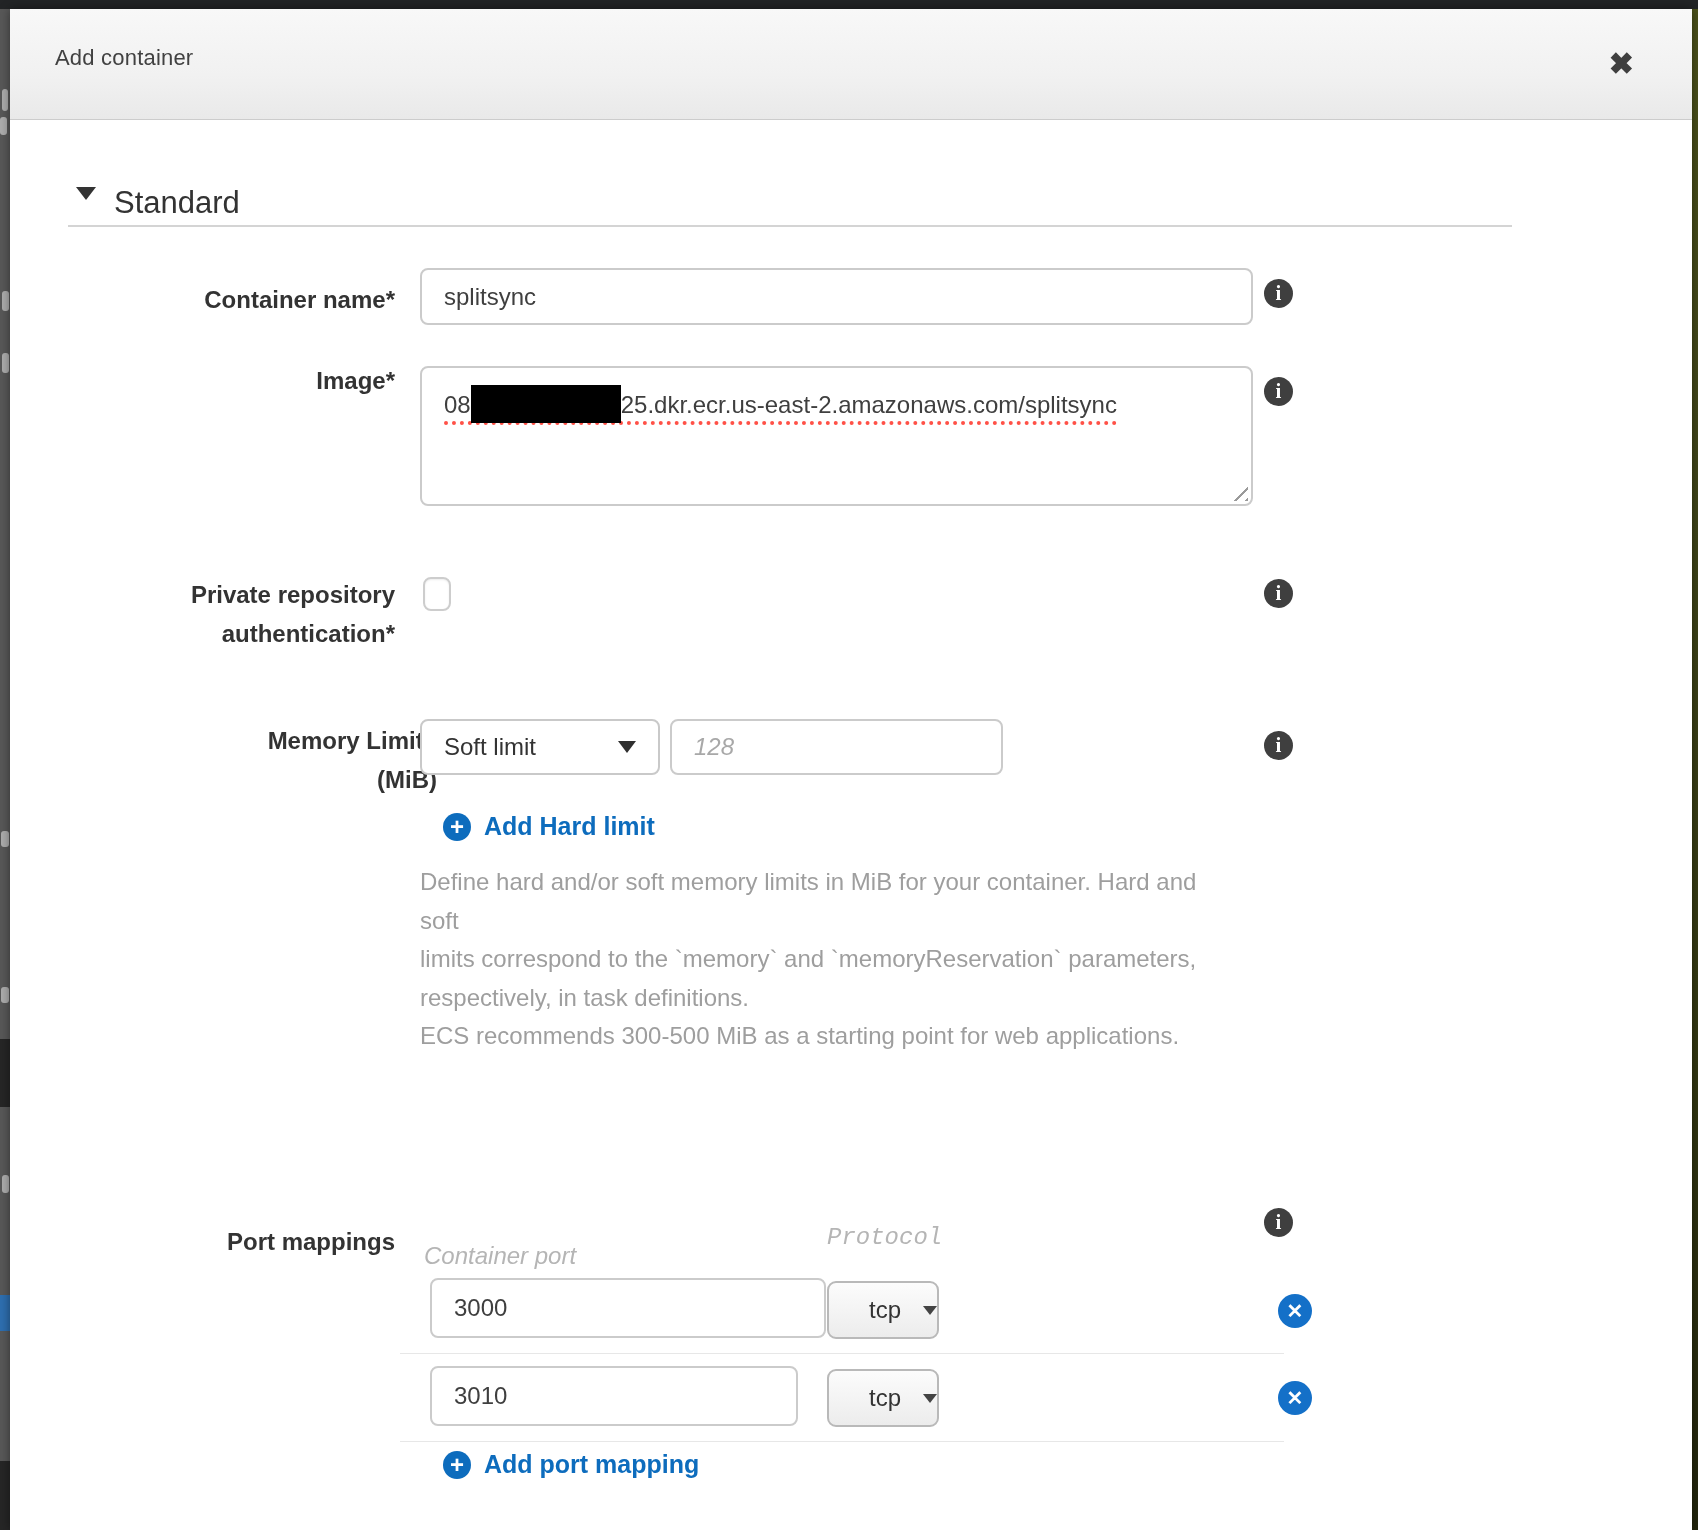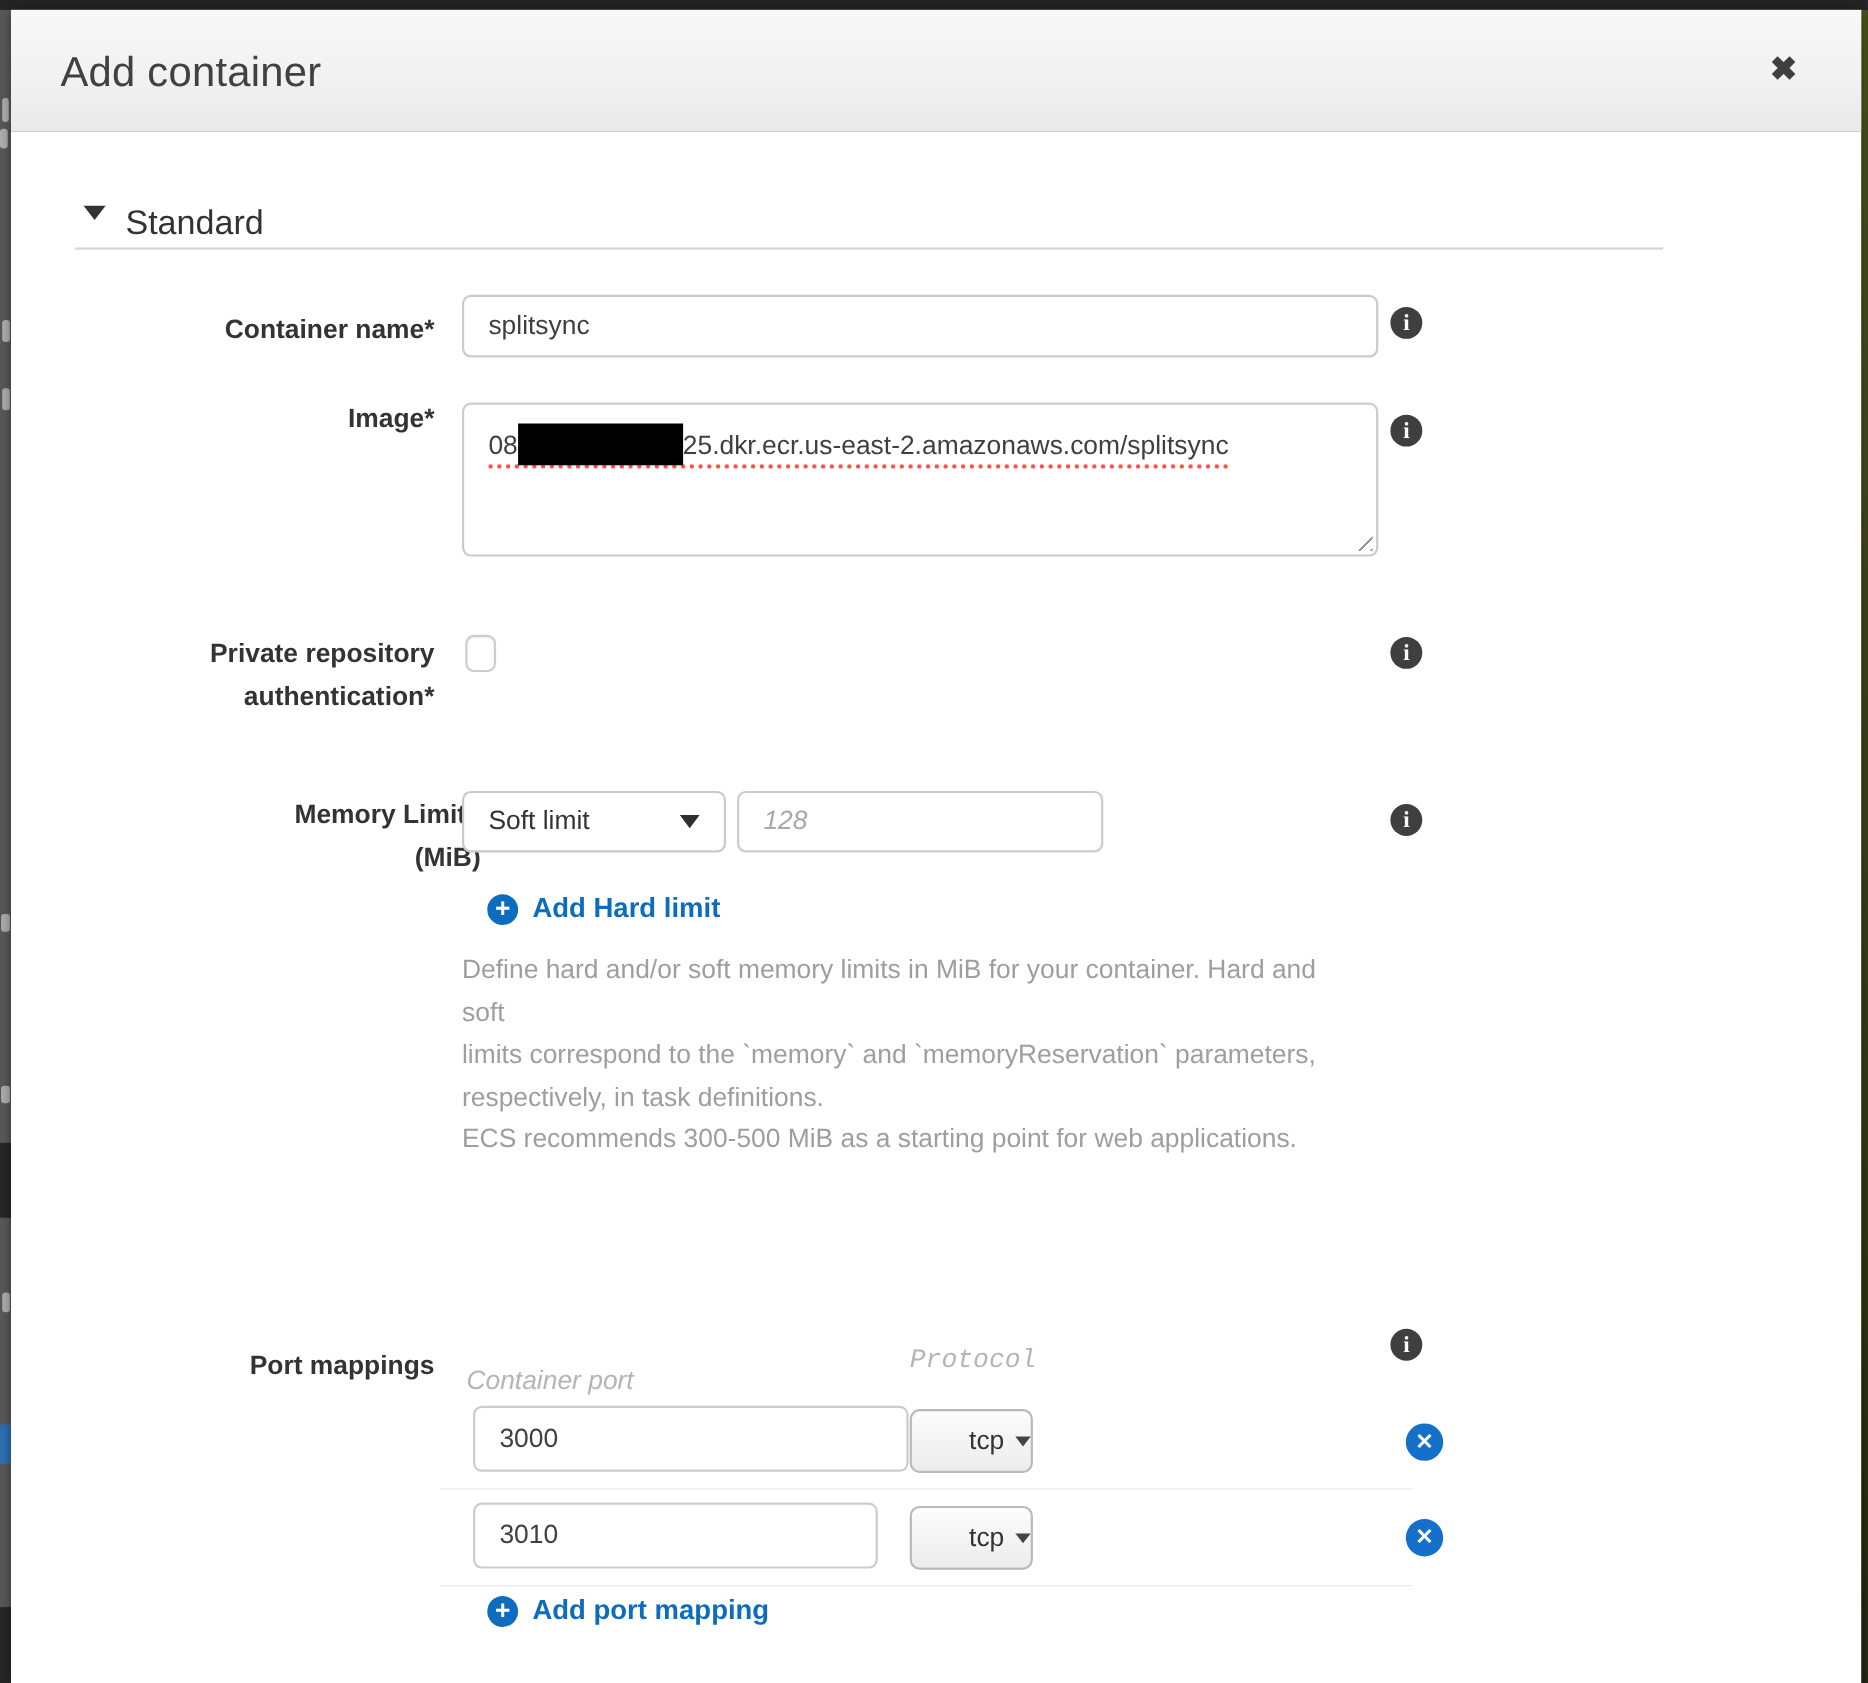--- a/index.html
+++ b/index.html
@@ -15,21 +15,21 @@
   .frag.blue { background:#2e6fb0; }
   .right-strip { position:absolute; right:0; top:9px; width:6px; height:1521px;
     background:linear-gradient(180deg,#4c521b 0%, #41471a 30%, #333812 70%, #23260d 100%); }
 
   
   .modal { position:absolute; left:10px; top:9px; width:1682px; height:1521px; background:#ffffff;
     box-shadow:0 0 10px rgba(0,0,0,.45); }
   .modal-header { position:absolute; left:0; top:0; width:100%; height:111px;
     background:linear-gradient(180deg,#f8f8f8 0%, #f1f1f1 60%, #e9e9e9 100%);
     border-bottom:1px solid #cccccc; }
-  .modal-title { position:absolute; left:45px; top:36px; font-size:38px; color:#414141; letter-spacing:.2px; }
+  .modal-title { position:absolute; left:45px; top:36px; font-size:22px; color:#414141; letter-spacing:.2px; }
   .close-btn { position:absolute; right:58px; top:40px; font-size:30px; color:#3f3f3f; font-weight:bold; cursor:pointer; line-height:1; }
 
   
   .caret { position:absolute; left:66px; top:178px; width:0; height:0;
     border-left:10px solid transparent; border-right:10px solid transparent; border-top:13px solid #333; }
   .section-title { position:absolute; left:104px; top:176px; font-size:31px; color:#333; }
   .section-divider { position:absolute; left:58px; top:216px; width:1444px; height:2px; background:#d4d4d4; }
 
   
   .flabel { position:absolute; left:0; width:385px; text-align:right; font-size:24px; font-weight:bold; color:#333; line-height:39px; }
@@ -52,21 +52,21 @@
   .checkbox { position:absolute; left:413px; top:568px; width:28px; height:34px; background:#fff;
     border:2px solid #cdcdcd; border-radius:8px; box-shadow:inset 0 1px 2px rgba(0,0,0,.08); cursor:pointer; }
 
   
   .select-box { position:absolute; background:#fff; border:2px solid #c9c9c9; border-radius:8px;
     font-size:24px; color:#333; display:flex; align-items:center; cursor:pointer; }
   .select-box .tri { width:0; height:0; border-left:9px solid transparent; border-right:9px solid transparent;
     border-top:12px solid #2f2f2f; margin-left:auto; }
   .proto-btn { position:absolute; width:112px; height:58px; border:2px solid #b9b9b9; border-radius:9px;
     background:linear-gradient(180deg,#fcfcfc 0%, #ececec 100%); font-size:24px; color:#333;
-    display:flex; align-items:center; justify-content:flex-end; gap:10px; cursor:pointer; }
+    display:flex; align-items:center; justify-content:space-between; gap:10px; cursor:pointer;padding-left:40px; }
   .proto-btn .tri { width:0; height:0; border-left:7px solid transparent; border-right:7px solid transparent; border-top:9px solid #444; }
 
   
   .blue-link { position:absolute; display:flex; align-items:center; gap:13px; cursor:pointer; }
   .plus-icon { width:28px; height:28px; border-radius:50%; background:#0d6cbd; color:#fff; font-size:24px;
     font-weight:bold; text-align:center; line-height:27px; flex:0 0 auto; }
   .blue-link span.lbl { font-size:25px; font-weight:bold; color:#0d6cbd; }
   .remove-icon { position:absolute; width:34px; height:34px; border-radius:50%; background:#1470c8; color:#fff;
     font-size:20px; font-weight:bold; text-align:center; line-height:34px; cursor:pointer; }
 

